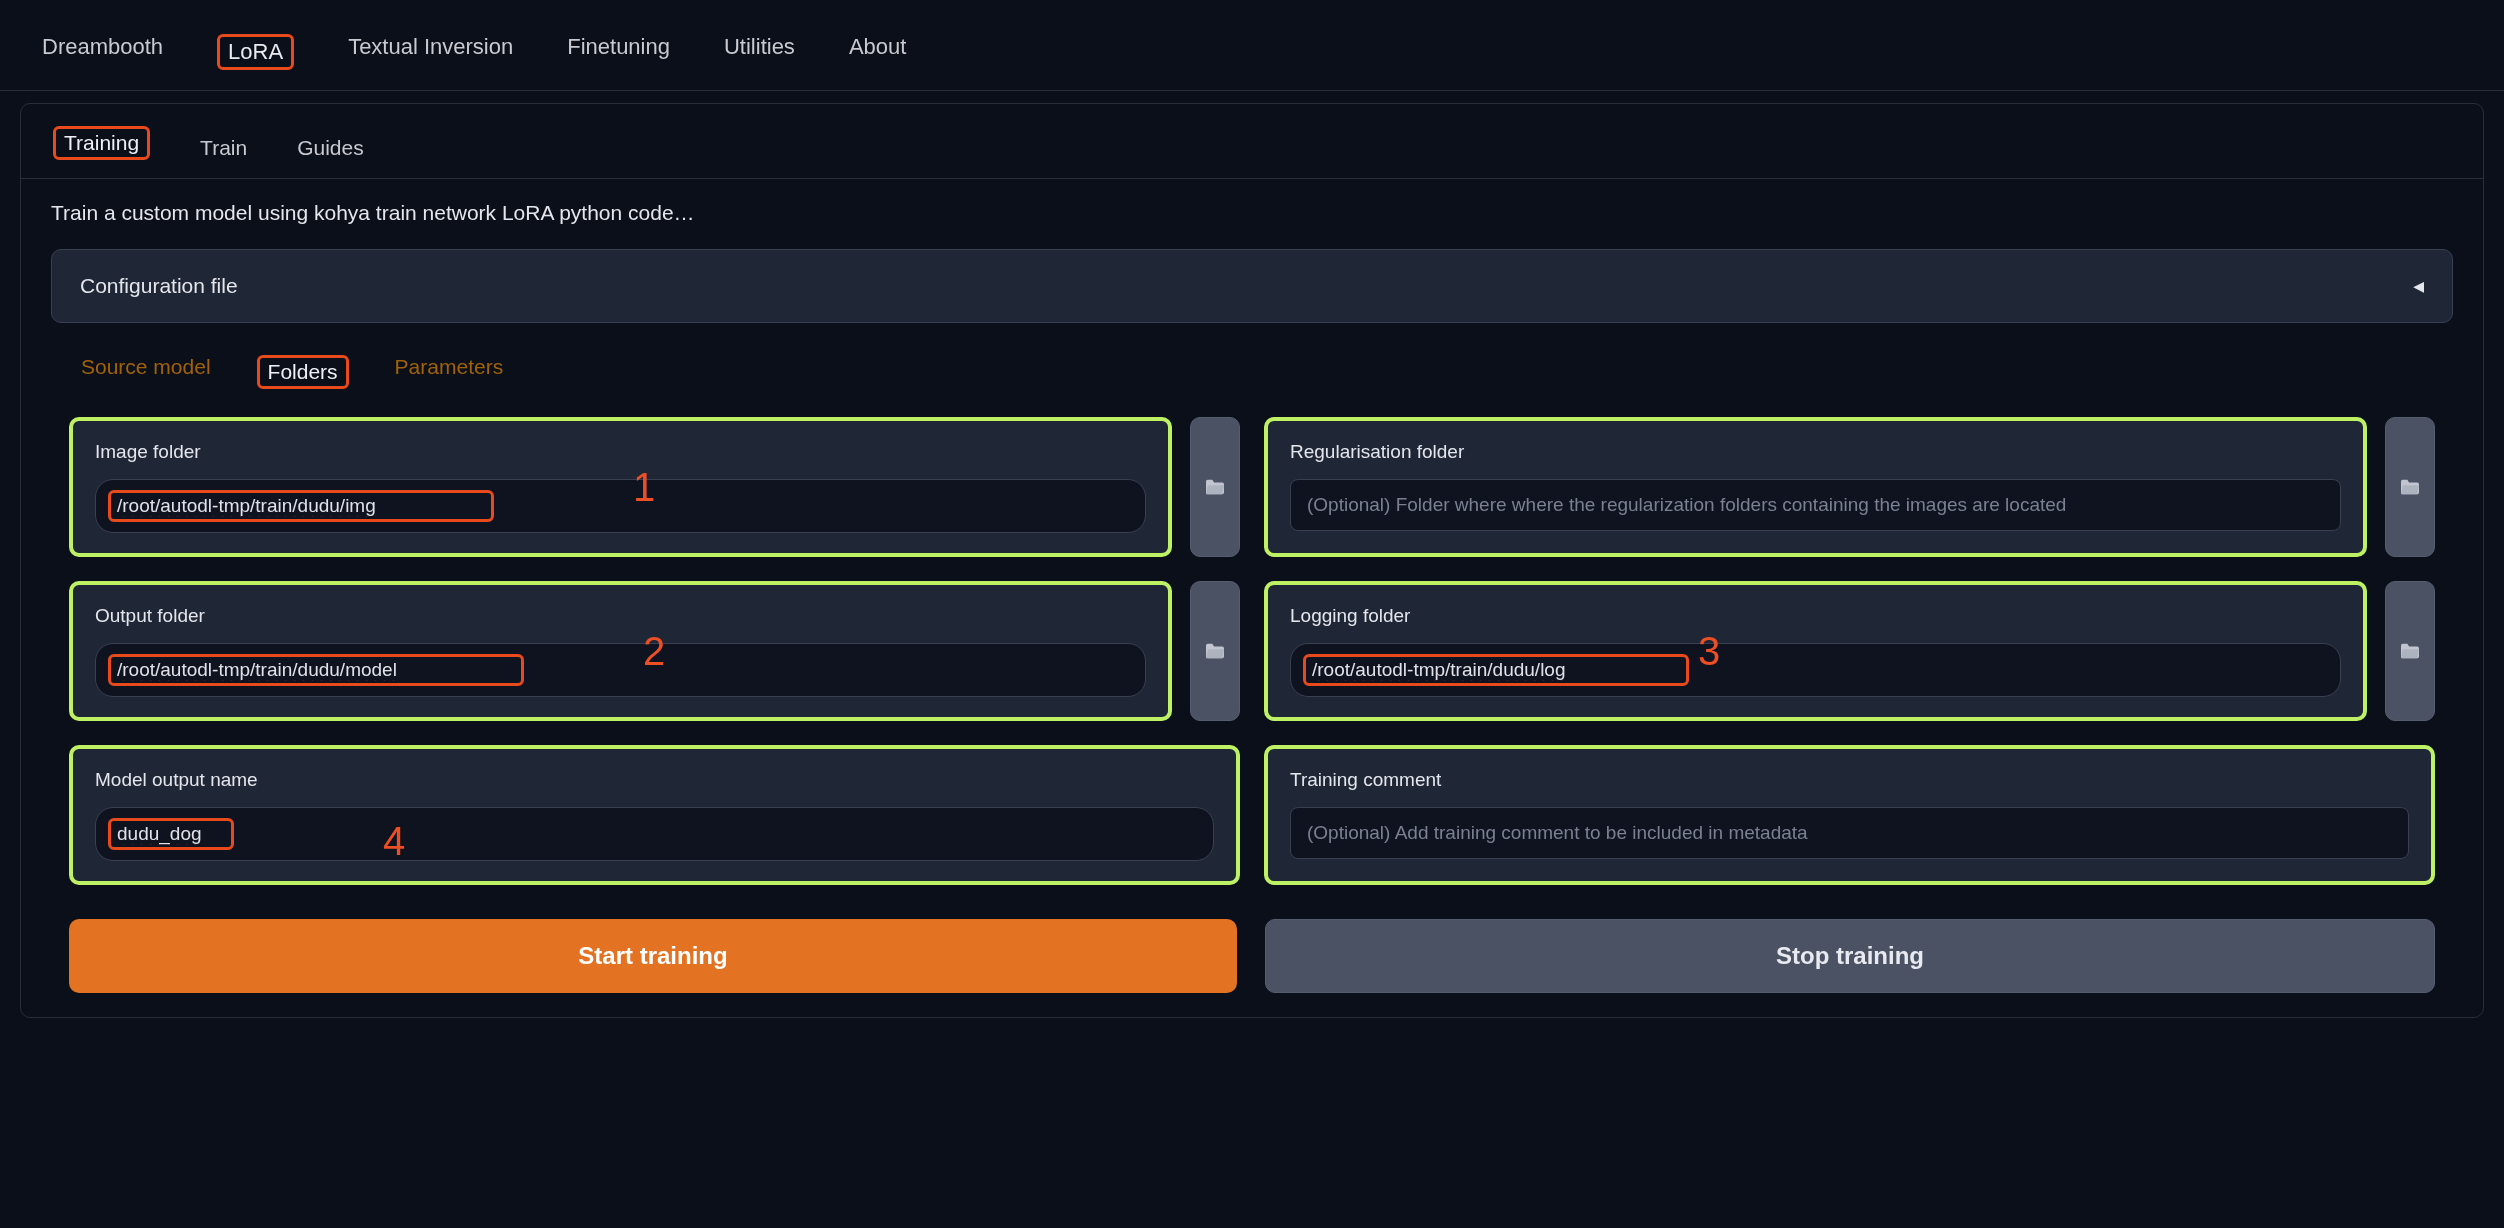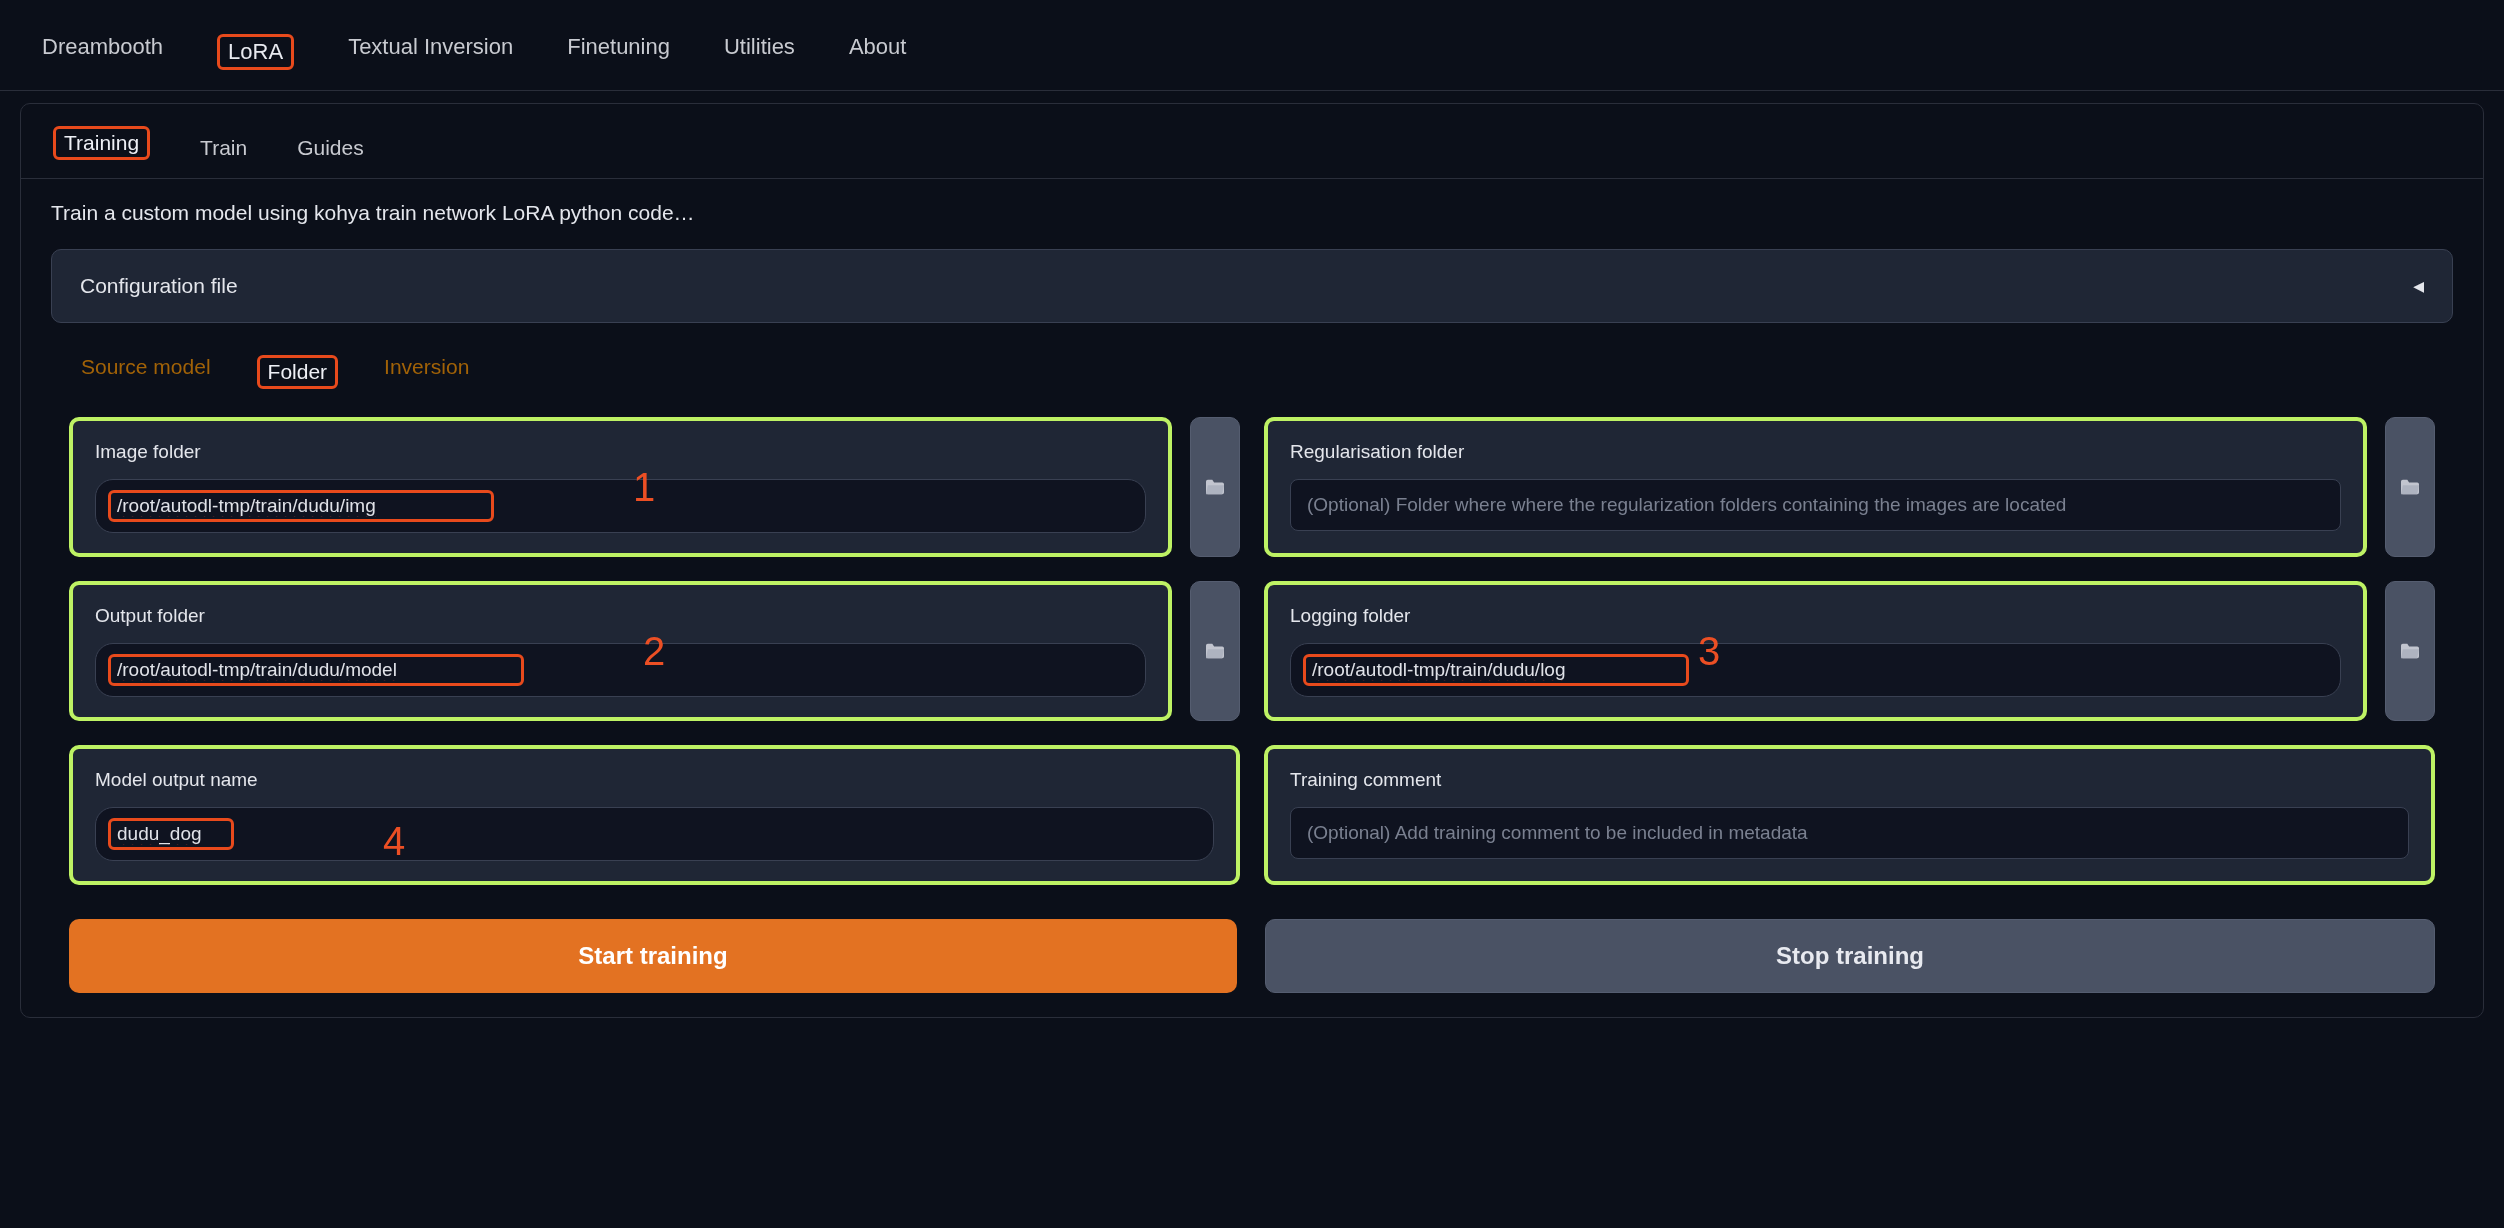--- a/index.html
+++ b/index.html
@@ -226,23 +226,23 @@
   <div class="desc">Train a custom model using kohya train network LoRA python code…</div>
 
   <div class="config-bar">
     <span>Configuration file</span>
     <span class="tri">◀</span>
   </div>
 
   <div class="inner-tabs">
     <div class="inner-tab">Source model</div>
     <div class="inner-tab active">
-      <span class="red-box">Folder</span>
-    </div>
-    <div class="inner-tab">Inversion</div>
+      <span class="red-box">Folders</span>
+    </div>
+    <div class="inner-tab">Parameters</div>
   </div>
 
   <div class="rows">
 
     <div class="row">
       <div class="field-group">
         <div class="field">
           <div class="field-label">Image folder</div>
           <div class="field-input-wrapper">
             <span class="input-wrap-red">

